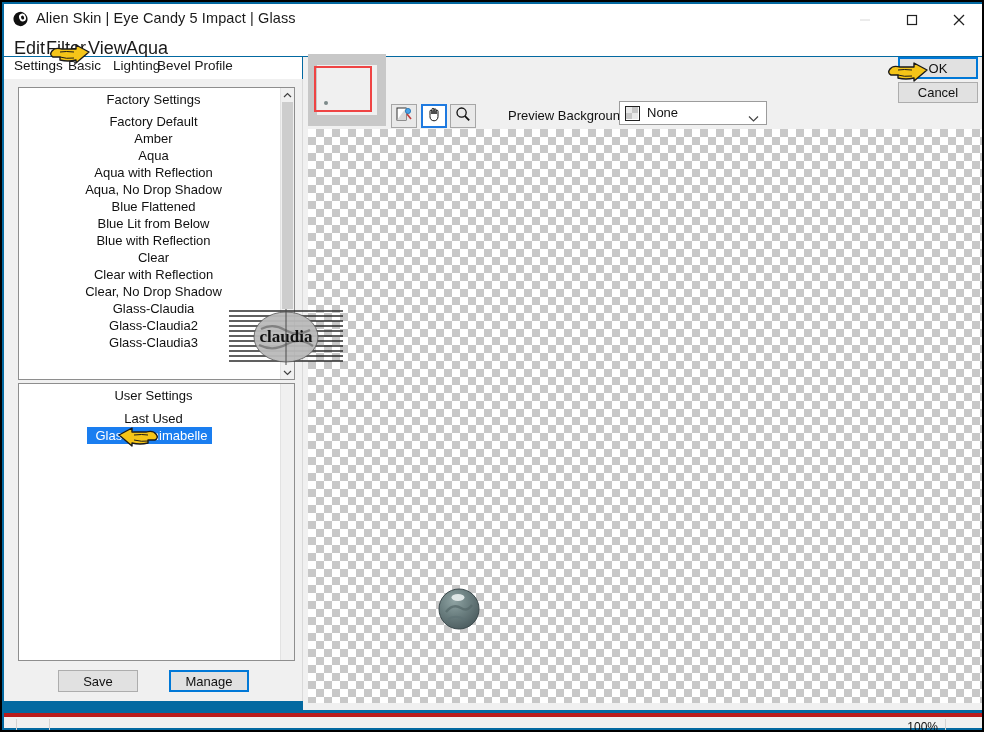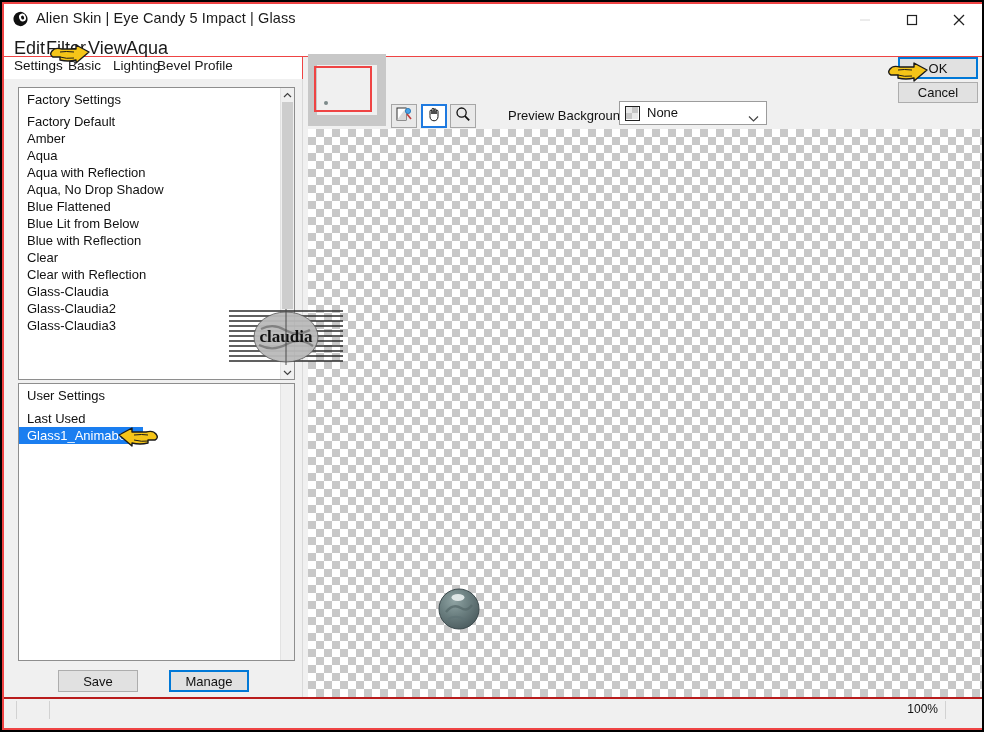--- a/index.html
+++ b/index.html
@@ -10,23 +10,24 @@
   }
   body {
     font-family: "Liberation Sans", sans-serif;
     -webkit-font-smoothing: antialiased;
   }
   #app {
     position: relative;
     width: 984px;
     height: 732px;
     overflow: hidden;
-    background: #ef4444;
+    background: #0369a1;
     box-sizing: border-box;
     border: 2px solid #000000;
+    text-align: center;
   }
 
   
   .titlebar {
     position: absolute;
     left: 2px; top: 2px;
     width: 978px; height: 30px;
     background: #ffffff;
     border-bottom: 1px solid #ffffff;
   }
@@ -335,23 +336,23 @@
     border: 1px solid #adadad;
     font-size: 13px; color: #111;
     display: flex; align-items: center; justify-content: center;
     box-sizing: border-box; cursor: default; user-select: none;
   }
 
   
   .statusbar {
     position: absolute;
     left: 2px; bottom: 2px;
-    width: 978px; height: 31px;
+    width: 978px; height: 15px;
     background: #f0f0f0;
-    border-top: 2px solid #b91c1c;
+    border-top: 4px solid #b91c1c;
     box-sizing: border-box;
   }
   .status-sep {
     position: absolute;
     top: 2px; width: 1px; height: 18px;
     background: #d2d2d2;
   }
   .status-zoom {
     position: absolute;
     right: 44px; top: 3px;
@@ -431,20 +432,21 @@
           <div class="list-item">Factory Default</div>
           <div class="list-item">Amber</div>
           <div class="list-item">Aqua</div>
           <div class="list-item">Aqua with Reflection</div>
           <div class="list-item">Aqua, No Drop Shadow</div>
           <div class="list-item">Blue Flattened</div>
           <div class="list-item">Blue Lit from Below</div>
           <div class="list-item">Blue with Reflection</div>
           <div class="list-item">Clear</div>
           <div class="list-item">Clear with Reflection</div>
+          <div class="list-item">Clear, No Drop Shadow</div>
           <div class="list-item">Glass-Claudia</div>
           <div class="list-item">Glass-Claudia2</div>
           <div class="list-item">Glass-Claudia3</div>
         </div>
       <div class="vscroll">
         <div class="arrow up">
           <svg width="9" height="7" viewBox="0 0 9 7">
               <polyline points="1,5 4.5,1.5 8,5" fill="none" stroke="#404040" stroke-width="1.2"></polyline>
             </svg>
         </div>

